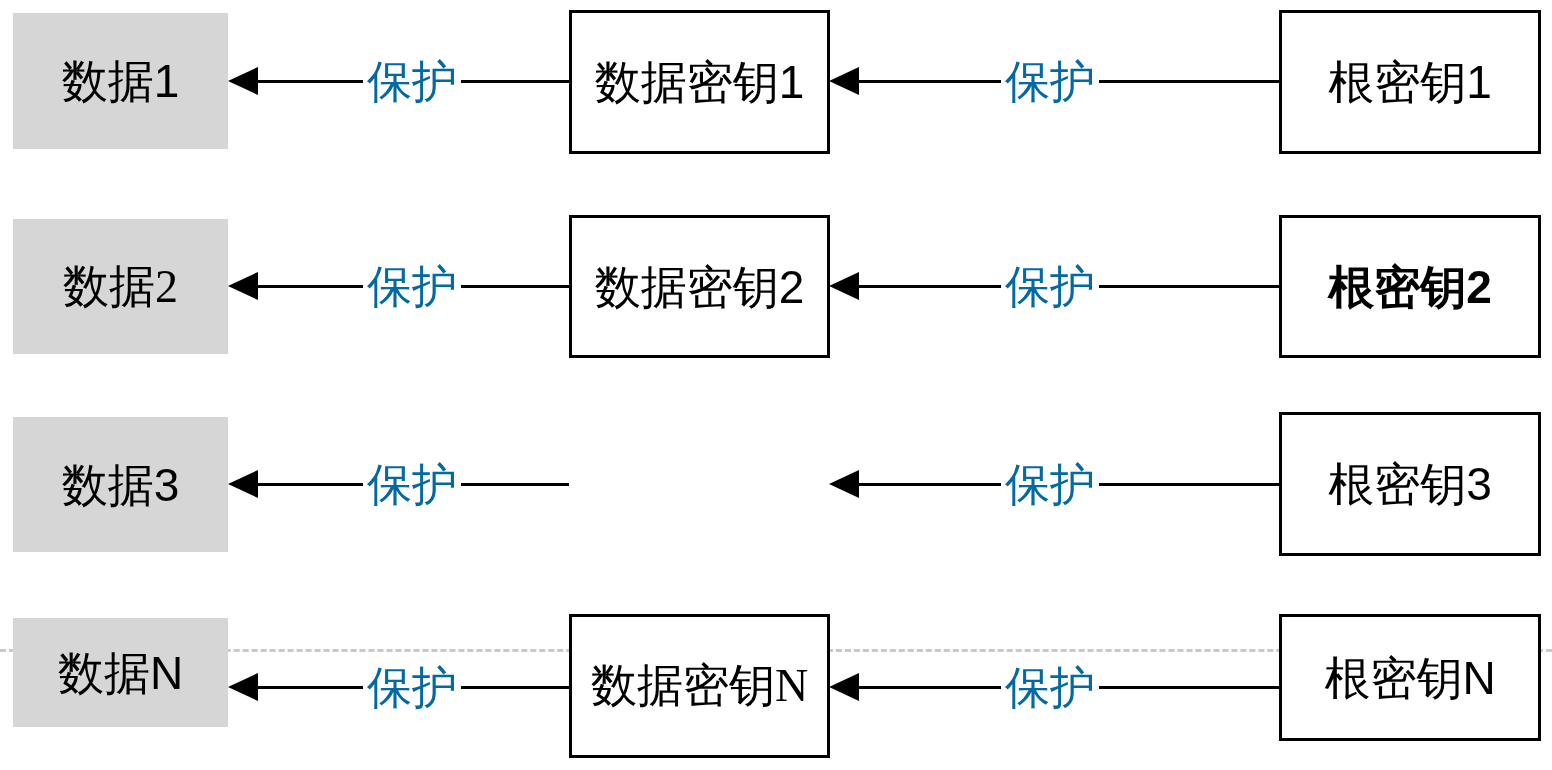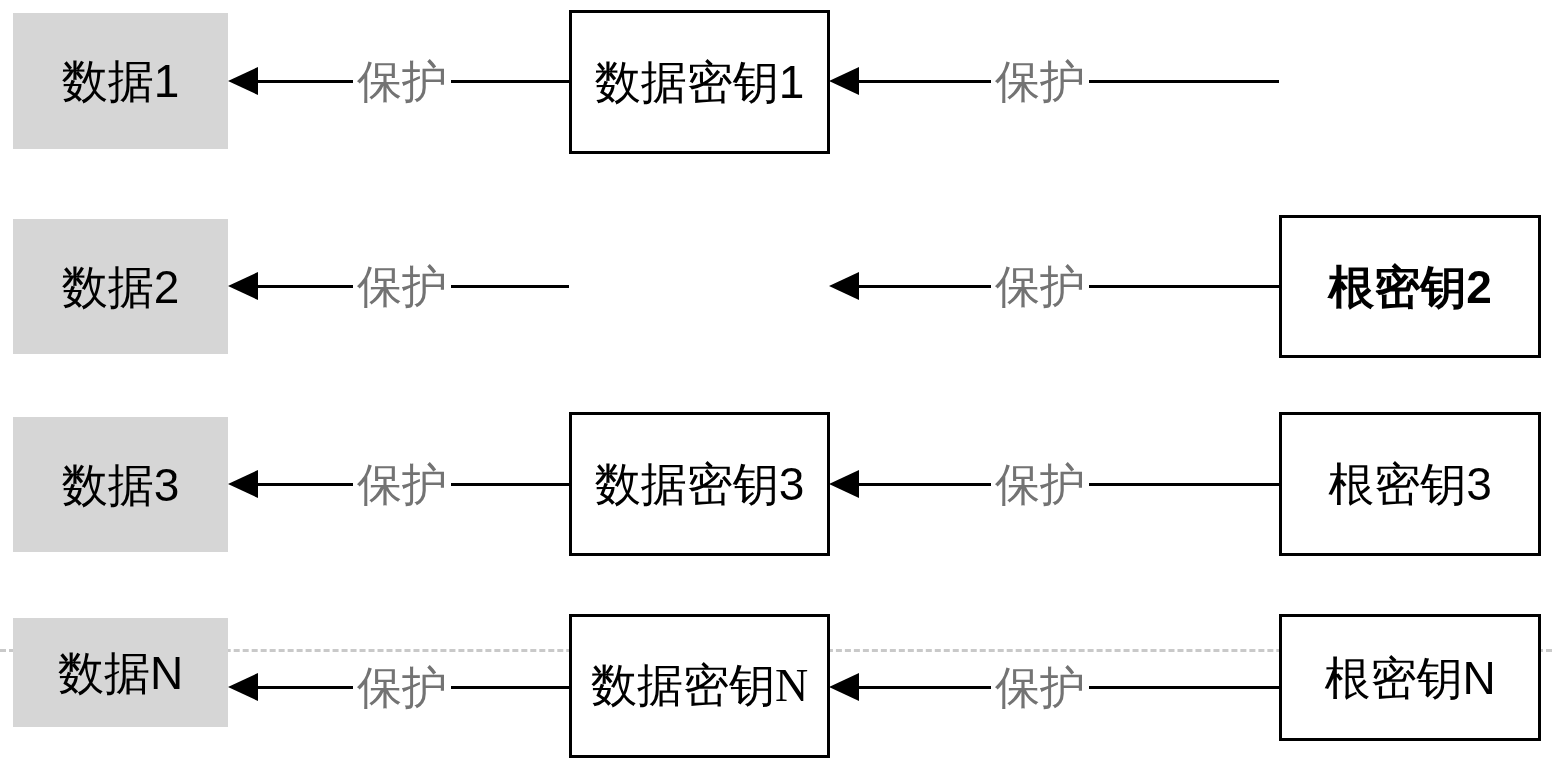--- a/index.html
+++ b/index.html
@@ -36,22 +36,23 @@
     border-right:30px solid #000000;
     top:-14px;
   }
   .conn-label{
     position:absolute;
     transform:translate(-50%,-50%);
     background:#ffffff;
     padding:0 4px;
     font-size:45px;
     line-height:1;
-    color:#737373;
+    color:#0369a1;
     white-space:nowrap;
+    margin-left:10px;
   }
 
   
   .node{
     position:absolute;
     box-sizing:border-box;
     display:flex;
     align-items:center;
     justify-content:center;
     z-index:3;
@@ -88,57 +89,60 @@
     <div class="arrow-head" style="left:0px;"></div>
     <div class="conn-label" style="left:211px;top:0;">保护</div>
   </div>
 
   <div class="node data-node" style="left:13px;top:13px;width:215px;height:136px;">
     <span>数据1</span>
   </div>
   <div class="node key-node" style="left:569px;top:10px;width:261px;height:144px;">
     <span>数据密钥1</span>
   </div>
+  <div class="node key-node" style="left:1279px;top:10px;width:262px;height:144px;">
+    <span>根密钥1</span>
+  </div>
 
   <div class="connector" style="left:228px;top:286px;width:341px;">
     <div class="conn-line" style="left:28px;width:313px;"></div>
     <div class="arrow-head" style="left:0px;"></div>
     <div class="conn-label" style="left:174px;top:0;">保护</div>
   </div>
 
   <div class="connector" style="left:829px;top:286px;width:450px;">
     <div class="conn-line" style="left:28px;width:422px;"></div>
     <div class="arrow-head" style="left:0px;"></div>
     <div class="conn-label" style="left:211px;top:0;">保护</div>
   </div>
 
-  <div class="node data-node" style="left:13px;top:219px;width:215px;height:135px;">
+  <div class="node data-node" style="left:13px;top:219px;width:215px;height:135px;font-family:Liberation Serif, serif;">
     <span>数据2</span>
+  </div>
+  <div class="node key-node" style="left:569px;top:215px;width:261px;height:143px;">
+    <span>数据密钥2</span>
   </div>
   <div class="node key-node" style="left:1279px;top:215px;width:262px;height:143px;font-weight:bold;">
     <span>根密钥2</span>
   </div>
 
   <div class="connector" style="left:228px;top:484px;width:341px;">
     <div class="conn-line" style="left:28px;width:313px;"></div>
     <div class="arrow-head" style="left:0px;"></div>
     <div class="conn-label" style="left:174px;top:0;">保护</div>
   </div>
 
   <div class="connector" style="left:829px;top:484px;width:450px;">
     <div class="conn-line" style="left:28px;width:422px;"></div>
     <div class="arrow-head" style="left:0px;"></div>
     <div class="conn-label" style="left:211px;top:0;">保护</div>
   </div>
 
   <div class="node data-node" style="left:13px;top:417px;width:215px;height:135px;">
     <span>数据3</span>
-  </div>
-  <div class="node key-node" style="left:569px;top:412px;width:261px;height:144px;">
-    <span>数据密钥3</span>
   </div>
   <div class="node key-node" style="left:1279px;top:412px;width:262px;height:144px;">
     <span>根密钥3</span>
   </div>
 
   <div class="connector" style="left:228px;top:687px;width:341px;">
     <div class="conn-line" style="left:28px;width:313px;"></div>
     <div class="arrow-head" style="left:0px;"></div>
     <div class="conn-label" style="left:174px;top:0;">保护</div>
   </div>

